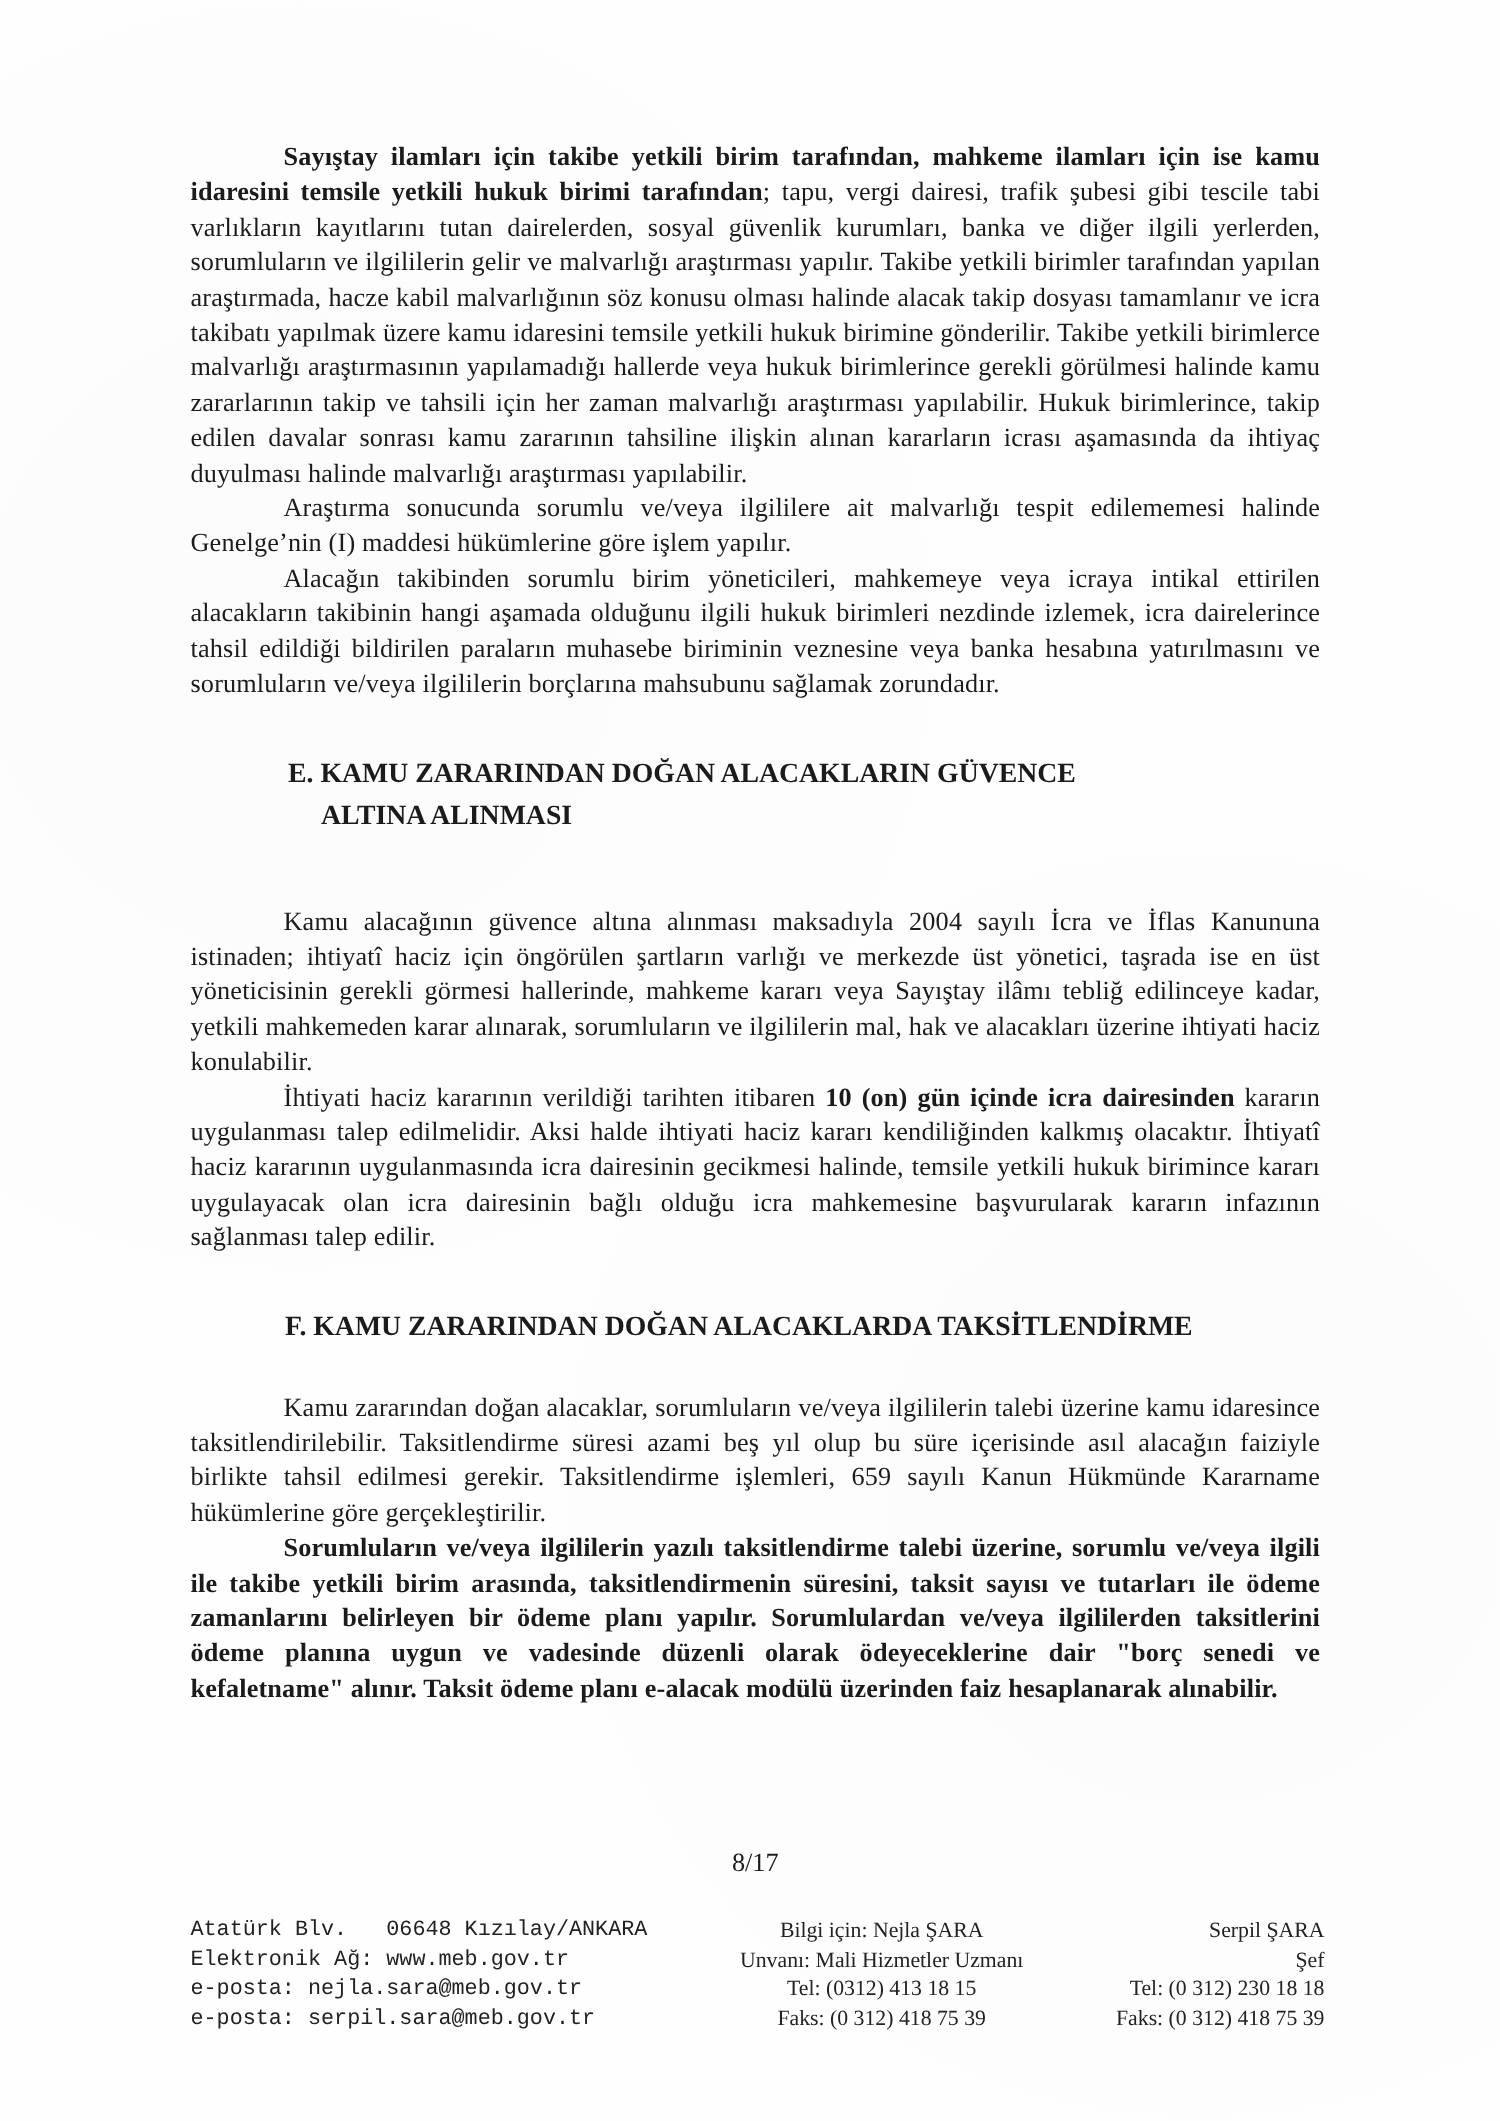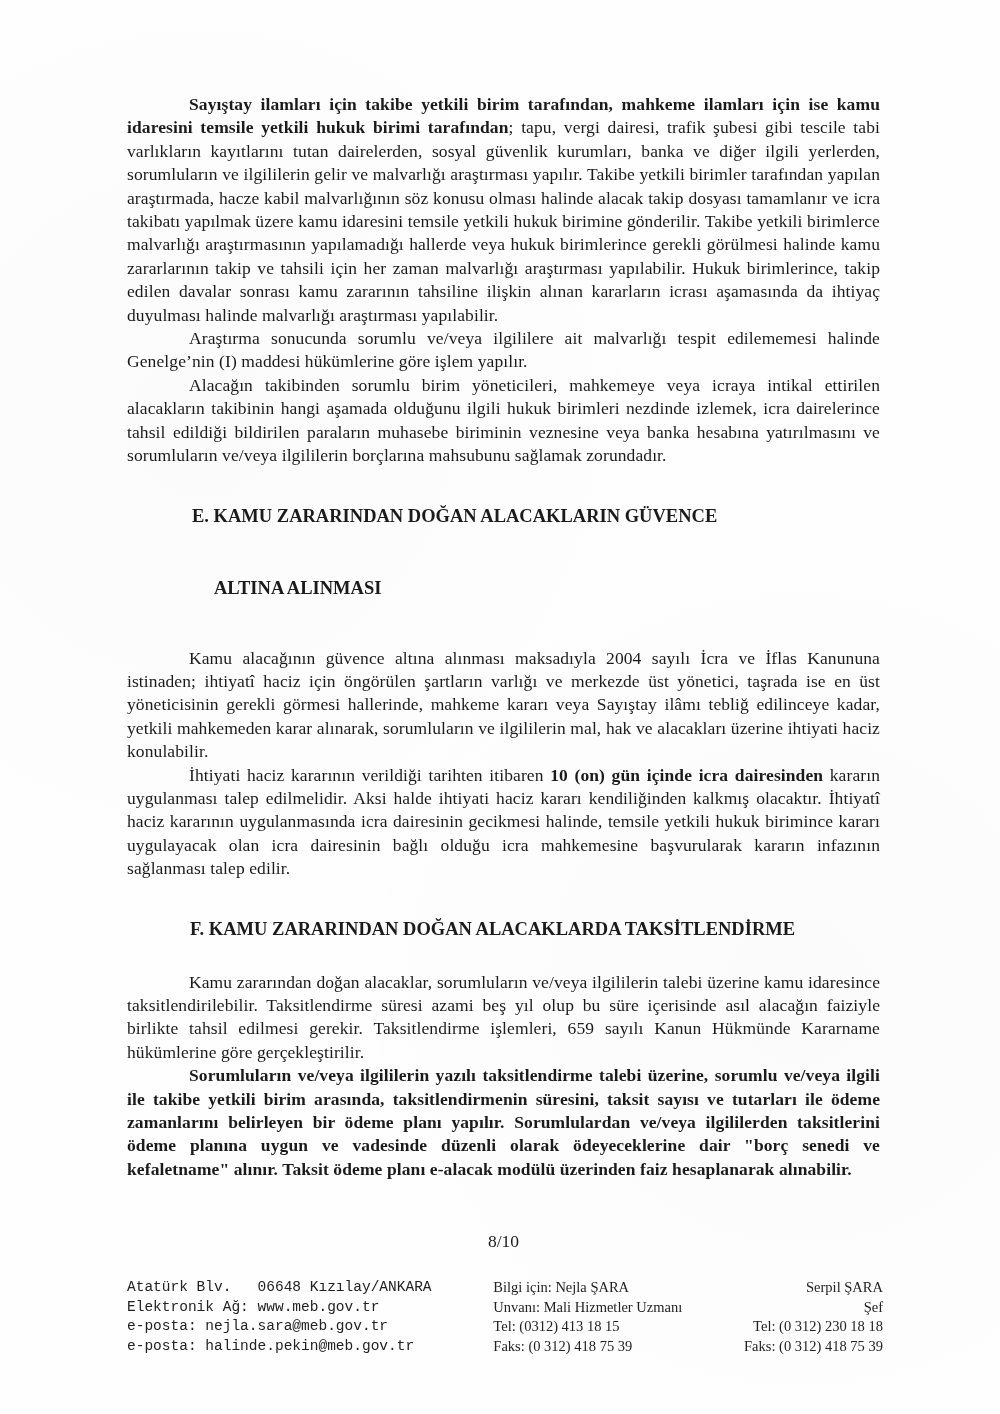--- a/index.html
+++ b/index.html
@@ -36,21 +36,21 @@
   }
   .b { font-weight: bold; font-family: Liberation Serif, serif; }
   .heading-e {
     margin: 34px 0 45px 0;
     padding-left: 65px;
     font-weight: bold;
     font-size: 18.5px;
     line-height: 28px;
     text-indent: 0;
   }
-  .heading-e .line2 { padding-left: 22px; margin-top: 44px; }
+  .heading-e .line2 { padding-left: 22px; }
   .heading-f {
     margin: 34px 0 28px 0;
     padding-left: 63px;
     font-weight: bold;
     font-size: 18.5px;
     line-height: 28px;
   }
   .page-number {
     position: absolute;
     left: 127px;
@@ -65,21 +65,21 @@
     top: 1278px;
     width: 756px;
     display: flex;
     justify-content: space-between;
     font-size: 14.5px;
     line-height: 19.5px;
     color: #222;
   }
   .footer .col div { white-space: pre-wrap; }
   .footer .col-left   { text-align: left; font-family: Liberation Mono, monospace; }
-  .footer .col-middle { text-align: left; }
+  .footer .col-middle { text-align: center; }
   .footer .col-right  { text-align: right; }
   .verify-strip {
     position: absolute;
     left: 127px;
     top: 1356px;
     width: 757px;
     border-top: 2.5px solid #141414;
     text-align: center;
     padding-top: 4px;
     font-size: 11.8px;
@@ -116,28 +116,28 @@
     <p class="para"><span>İhtiyati haciz kararının verildiği tarihten itibaren </span><span class="b">10 (on) gün içinde icra dairesinden</span><span> kararın uygulanması talep edilmelidir. Aksi halde ihtiyati haciz kararı kendiliğinden kalkmış olacaktır. İhtiyatî haciz kararının uygulanmasında icra dairesinin gecikmesi halinde, temsile yetkili hukuk birimince kararı uygulayacak olan icra dairesinin bağlı olduğu icra mahkemesine başvurularak kararın infazının sağlanması talep edilir.</span></p>
 
     <div class="heading-f">F. KAMU ZARARINDAN DOĞAN ALACAKLARDA TAKSİTLENDİRME</div>
 
     <p class="para"><span>Kamu zararından doğan alacaklar, sorumluların ve/veya ilgililerin talebi üzerine kamu idaresince taksitlendirilebilir. Taksitlendirme süresi azami beş yıl olup bu süre içerisinde asıl alacağın faiziyle birlikte tahsil edilmesi gerekir. Taksitlendirme işlemleri, 659 sayılı Kanun Hükmünde Kararname hükümlerine göre gerçekleştirilir.</span></p>
 
     <p class="para"><span class="b">Sorumluların ve/veya ilgililerin yazılı taksitlendirme talebi üzerine, sorumlu ve/veya ilgili ile takibe yetkili birim arasında, taksitlendirmenin süresini, taksit sayısı ve tutarları ile ödeme zamanlarını belirleyen bir ödeme planı yapılır. Sorumlulardan ve/veya ilgililerden taksitlerini ödeme planına uygun ve vadesinde düzenli olarak ödeyeceklerine dair "borç senedi ve kefaletname" alınır. Taksit ödeme planı e-alacak modülü üzerinden faiz hesaplanarak alınabilir.</span></p>
 
   </div>
 
-  <div class="page-number">8/10</div>
+  <div class="page-number">8/17</div>
 
   <div class="footer">
     <div class="col col-left">
       <div>Atatürk Blv.   06648 Kızılay/ANKARA</div>
       <div>Elektronik Ağ: www.meb.gov.tr</div>
       <div>e-posta: nejla.sara@meb.gov.tr</div>
-      <div>e-posta: halinde.pekin@meb.gov.tr</div>
+      <div>e-posta: serpil.sara@meb.gov.tr</div>
     </div>
     <div class="col col-middle">
       <div>Bilgi için: Nejla ŞARA</div>
       <div>Unvanı: Mali Hizmetler Uzmanı</div>
       <div>Tel: (0312) 413 18 15</div>
       <div>Faks: (0 312) 418 75 39</div>
     </div>
     <div class="col col-right">
       <div>Serpil ŞARA</div>
       <div>Şef</div>

